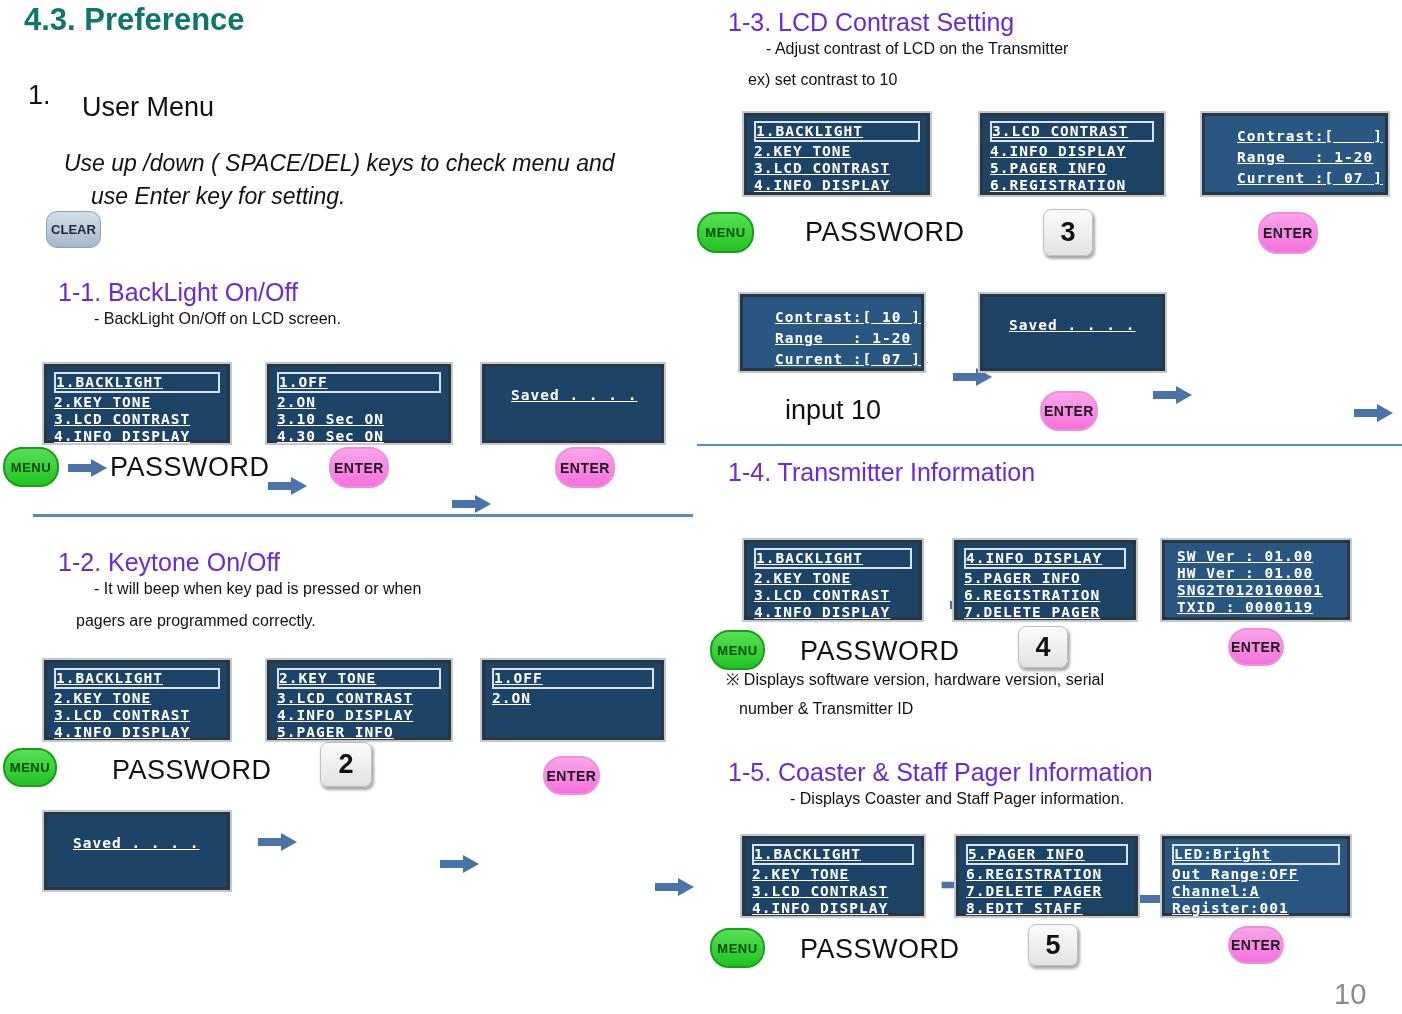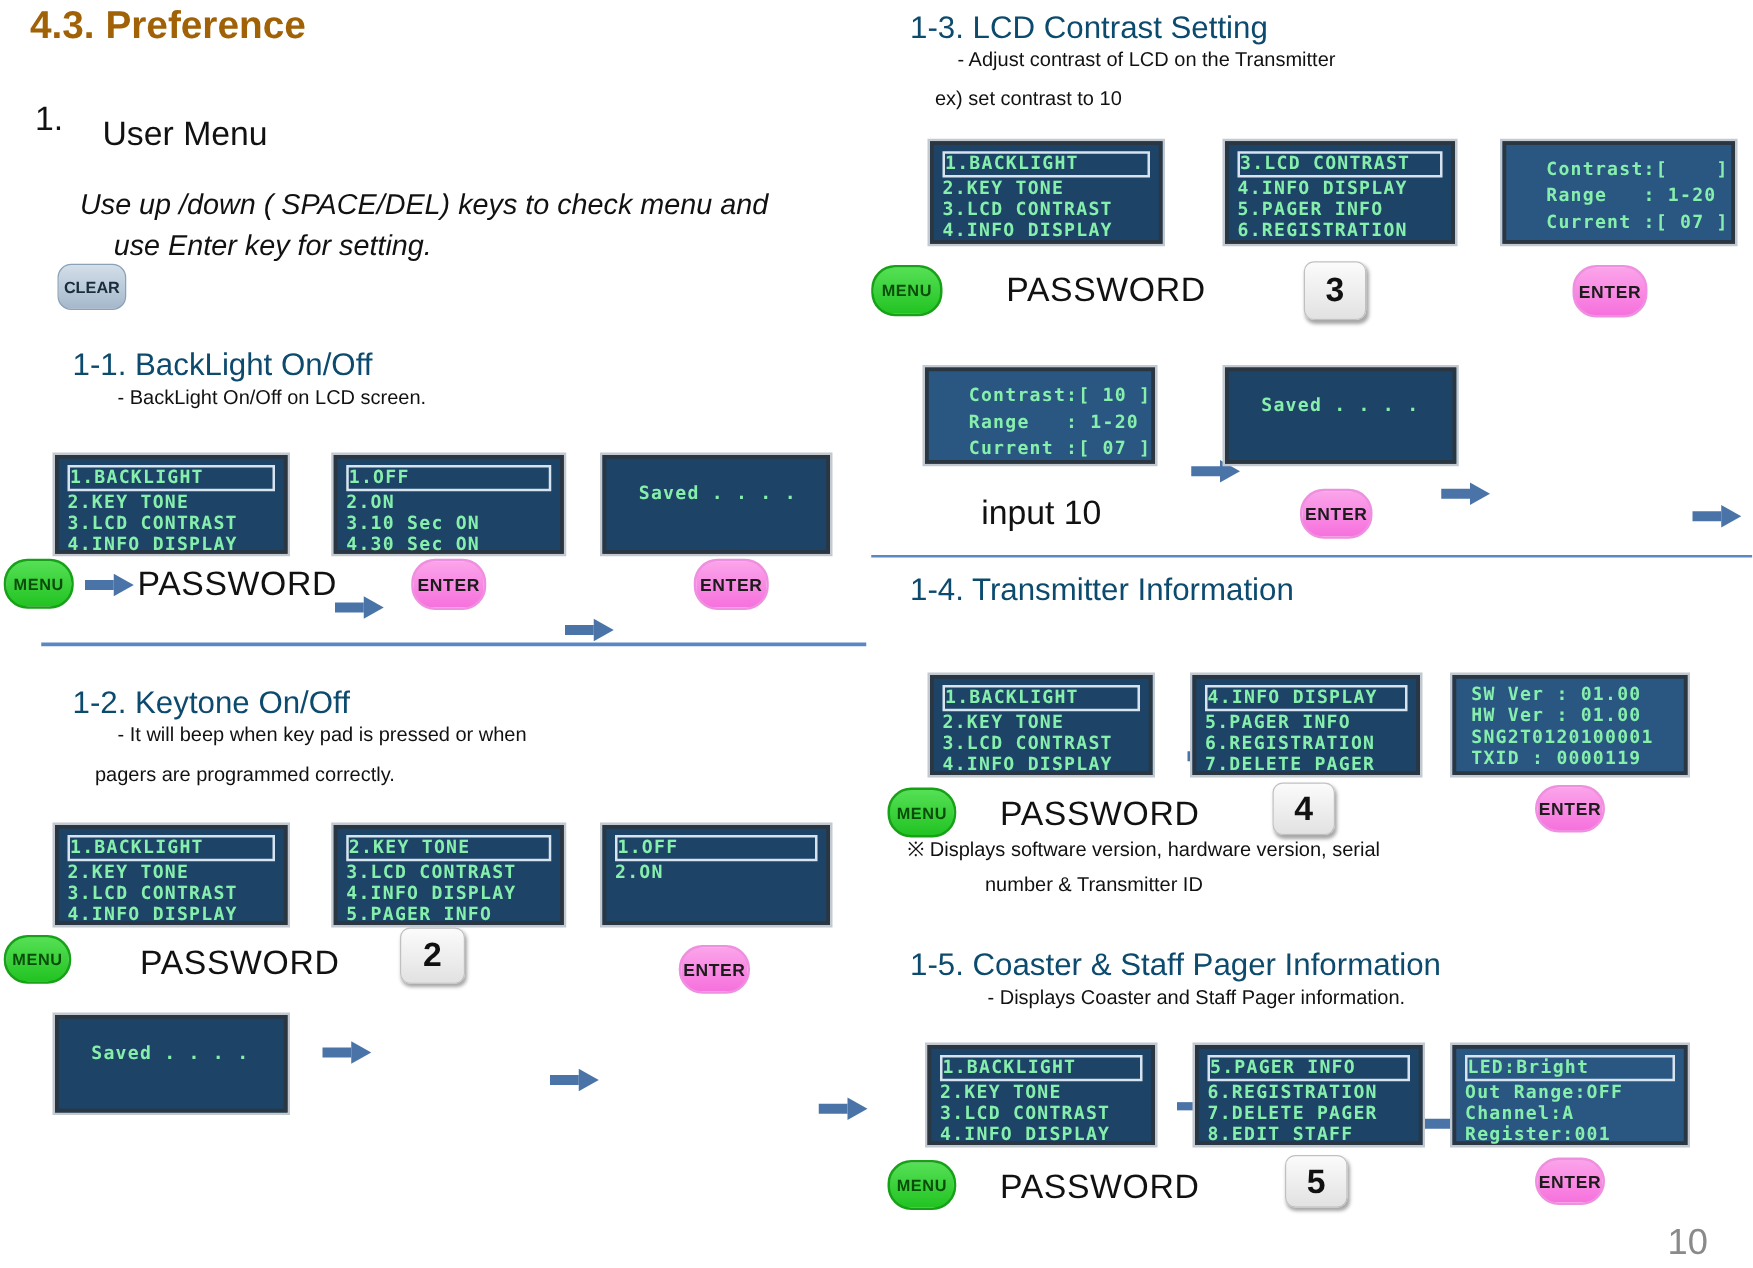--- a/index.html
+++ b/index.html
@@ -1,34 +1,34 @@
 <!DOCTYPE html>
 <html><head>
 <meta charset="utf-8">
 <style>
   html,body{margin:0;padding:0;background:#ffffff;}
   #canvas{position:relative;width:1402px;height:1014px;background:#ffffff;overflow:hidden;
           font-family:"Liberation Sans",sans-serif;color:#1a1a1a;}
   .abs{position:absolute;}
 
   
-  .main-title{font-size:31px;font-weight:bold;color:#a16207;letter-spacing:0;}
+  .main-title{font-size:31px;font-weight:bold;color:#0f766e;letter-spacing:0;}
   .h1{font-size:27px;color:#111;}
-  .sec-title{font-size:25px;color:#0c4a6e;}
+  .sec-title{font-size:25px;color:#6d28d9;}
   .desc{font-size:16px;color:#111;}
   .note-italic{font-size:23px;font-style:italic;color:#111;}
   .pw{font-size:27px;color:#111;letter-spacing:0.5px;}
   .input-label{font-size:27px;color:#111;}
   .page-num{font-size:29px;color:#8a8a8a;}
 
   
   .lcd{background:#1d4466;border:3px solid #2a3642;box-shadow:0 0 0 2px #c2c9d0;
        box-sizing:border-box;padding:5px 7px;
-       font-family:"DejaVu Sans Mono",monospace;font-weight:bold;color:#86efac;
-       font-size:14.5px;letter-spacing:1px;}
+       font-family:"DejaVu Sans Mono",monospace;font-weight:bold;color:#ffffff;
+       font-size:14.5px;letter-spacing:1px;text-decoration:underline;}
   .lcd.light{background:#2a5781;}
   .lcd-line{white-space:pre;line-height:17px;height:17px;overflow:hidden;}
   .lcd-line.boxed{border:2px solid #d7e4f0;box-sizing:border-box;height:21px;line-height:17px;
                   margin-bottom:1px;width:100%;}
   .lcd.saved{padding:20px 0 0 26px;}
   .lcd.vals{padding:10px 0 0 32px;}
   .lcd.vals .lcd-line{line-height:21px;height:21px;}
 
   
   .btn{display:flex;align-items:center;justify-content:center;box-sizing:border-box;
@@ -201,21 +201,21 @@
 
   <div class="abs btn btn-menu" style="left:710px;top:630px;width:55px;height:40px;">MENU</div>
   <div class="abs arrow sm" style="left:768px;top:642px;"></div>
   <div class="abs pw" style="left:800px;top:636px;">PASSWORD</div>
   <div class="abs arrow sm" style="left:938px;top:642px;"></div>
   <div class="abs key" style="left:1018px;top:626px;width:50px;height:42px;">4</div>
   <div class="abs arrow" style="left:1140px;top:638px;"></div>
   <div class="abs btn btn-enter" style="left:1228px;top:628px;width:56px;height:38px;">ENTER</div>
 
   <div class="abs desc" style="left:726px;top:668px;">※ Displays software version, hardware version, serial</div>
-  <div class="abs desc" style="left:788px;top:700px;">number  &amp; Transmitter ID</div>
+  <div class="abs desc" style="left:739px;top:700px;">number  &amp; Transmitter ID</div>
 
   <div class="abs sec-title" style="left:728px;top:758px;">1-5. Coaster &amp; Staff Pager Information</div>
   <div class="abs desc" style="left:790px;top:790px;">- Displays Coaster and Staff Pager information.</div>
 
   <div class="abs lcd" style="left:742px;top:836px;width:182px;height:80px;">
     <div class="lcd-line boxed">1.BACKLIGHT</div>
     <div class="lcd-line">2.KEY TONE</div>
     <div class="lcd-line">3.LCD CONTRAST</div>
     <div class="lcd-line">4.INFO DISPLAY</div>
   </div>

